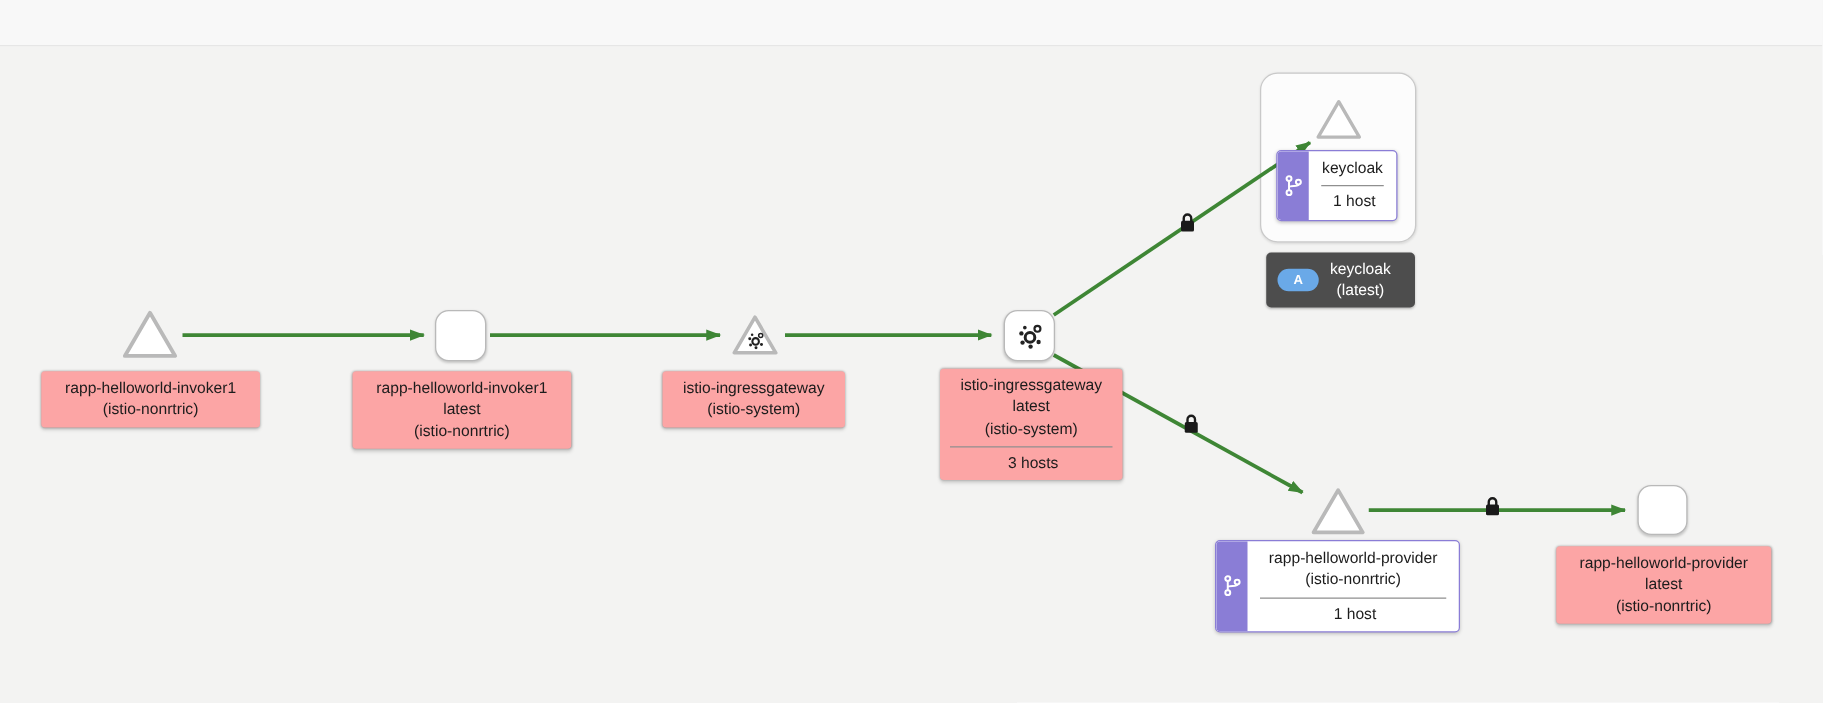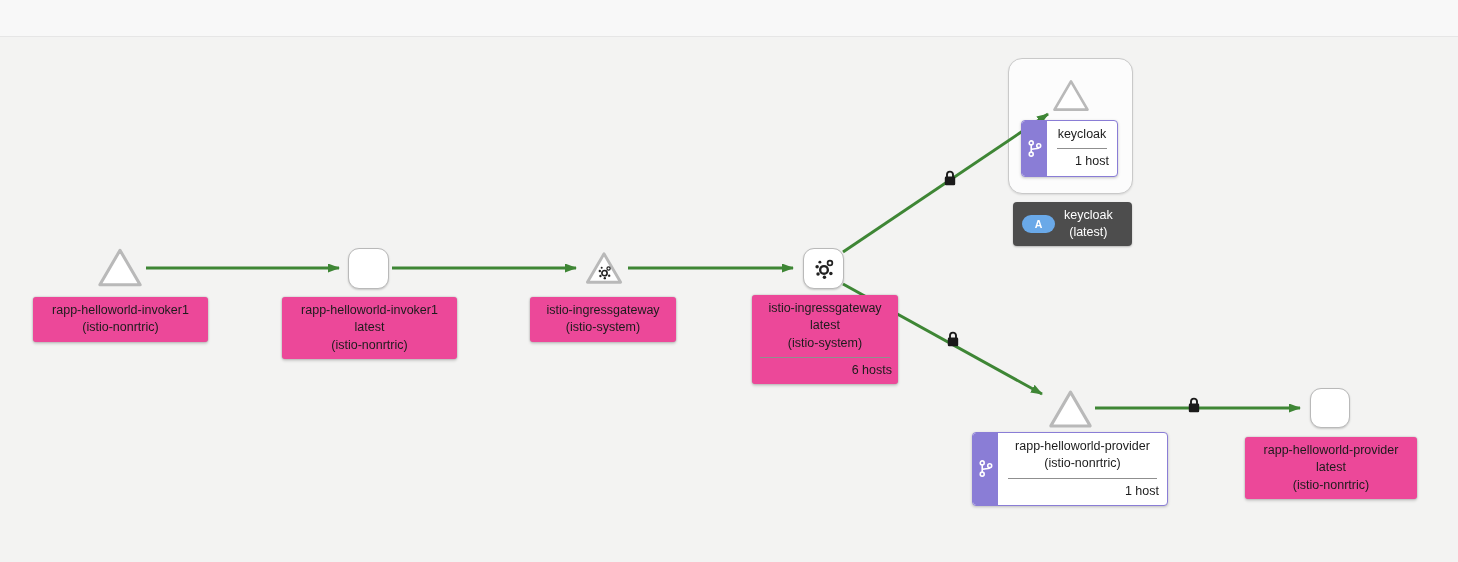--- a/index.html
+++ b/index.html
@@ -15,24 +15,24 @@
   *{margin:0;padding:0;box-sizing:border-box;}
   body{font-family:"Liberation Sans","DejaVu Sans",sans-serif;background:#fff;}
   .canvas{position:relative;width:1458px;height:562px;background:var(--canvas-bg);overflow:hidden;}
   .topbar{position:absolute;left:0;top:0;width:100%;height:37px;background:var(--header-bg);border-bottom:1px solid #e6e6e6;}
   .edges{position:absolute;left:0;top:0;width:1458px;height:562px;pointer-events:none;}
   .edges line{stroke:var(--edge);stroke-width:3;pointer-events:stroke;}
   .groupbox{position:absolute;left:1008px;top:58px;width:125px;height:136px;background:#fcfcfc;border:1.5px solid #c9c9c9;border-radius:14px;box-shadow:0 1px 2px rgba(0,0,0,.10);}
   .shape{position:absolute;}
   .sq{background:#fff;border:1.7px solid var(--node-border);border-radius:11px;box-shadow:0 1px 2px rgba(0,0,0,.18);display:flex;align-items:center;justify-content:center;}
   .tri svg{display:block;}
-  .nlabel{position:absolute;background:#ec4899;border-radius:3px;box-shadow:0 0 2px rgba(0,0,0,.30),0 2px 3px rgba(0,0,0,.15);
+  .nlabel{position:absolute;background:#fca5a5;border-radius:3px;box-shadow:0 0 2px rgba(0,0,0,.30),0 2px 3px rgba(0,0,0,.15);
     padding:5px 6px;text-align:center;font-size:12.5px;color:var(--text);line-height:1.38;}
   .divider{border:0;border-top:1px solid #8f8f8f;margin:5px 2px 4px;}
-  .hosts{text-align:right;padding-left:3px;}
+  .hosts{text-align:center;padding-left:3px;}
   .vsbox{position:absolute;display:flex;background:#fff;border:1px solid var(--purple);border-radius:4px;
     box-shadow:0 1px 3px rgba(0,0,0,.22);overflow:hidden;font-size:12.5px;color:var(--text);line-height:1.38;}
   .vsbox .strip{width:25px;background:var(--purple);display:flex;align-items:center;justify-content:center;flex:none;border-radius:3px 0 0 3px;}
   .vsbox .vcontent{flex:1;padding:5px 8px;text-align:center;}
   .appbox-label{position:absolute;background:var(--tooltip-bg);color:#fff;border-radius:4px;display:flex;align-items:center;
     gap:9px;padding:5px 10px 5px 9px;font-size:12.5px;line-height:1.35;box-shadow:0 1px 2px rgba(0,0,0,.25);}
   .apill{background:var(--badge-blue);color:#fff;border-radius:9px;min-width:33px;height:18px;display:flex;align-items:center;
     justify-content:center;font-size:10.5px;font-weight:bold;}
   .appbox-text{text-align:center;}
 </style>
@@ -134,21 +134,21 @@
   <div class="nlabel" style="left:530px;top:297px;width:146px">
     <div>istio-ingressgateway</div>
     <div>(istio-system)</div>
   </div>
 
   <div class="nlabel" style="left:752px;top:295px;width:146px">
     <div>istio-ingressgateway</div>
     <div>latest</div>
     <div>(istio-system)</div>
     <hr class="divider">
-    <div class="hosts">6 hosts</div>
+    <div class="hosts">3 hosts</div>
   </div>
 
   <div class="vsbox" style="left:1021px;top:120px;width:97px">
     <div class="strip">
       <svg width="15" height="19" viewBox="0 0 16 20">
         <circle cx="4.5" cy="4" r="2.1" fill="none" stroke="#fff" stroke-width="1.7"></circle>
         <circle cx="4.5" cy="16" r="2.1" fill="none" stroke="#fff" stroke-width="1.7"></circle>
         <circle cx="12.5" cy="7" r="2.1" fill="none" stroke="#fff" stroke-width="1.7"></circle>
         <path d="M4.5 6.2 L4.5 13.8 M4.5 11.5 C4.5 9.3 12.5 11.3 12.5 9.3" fill="none" stroke="#fff" stroke-width="1.7"></path>
       </svg>

